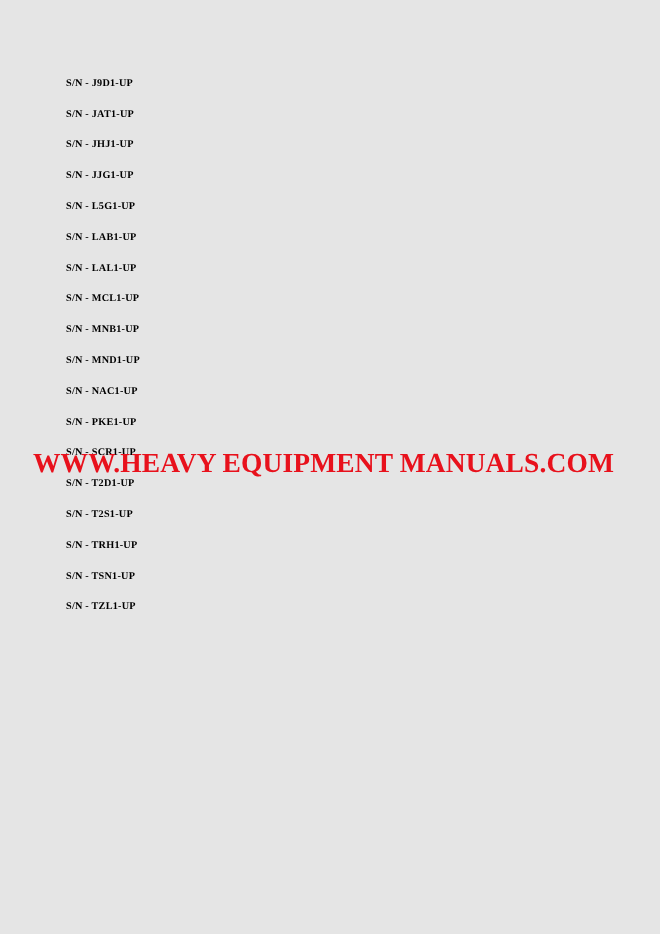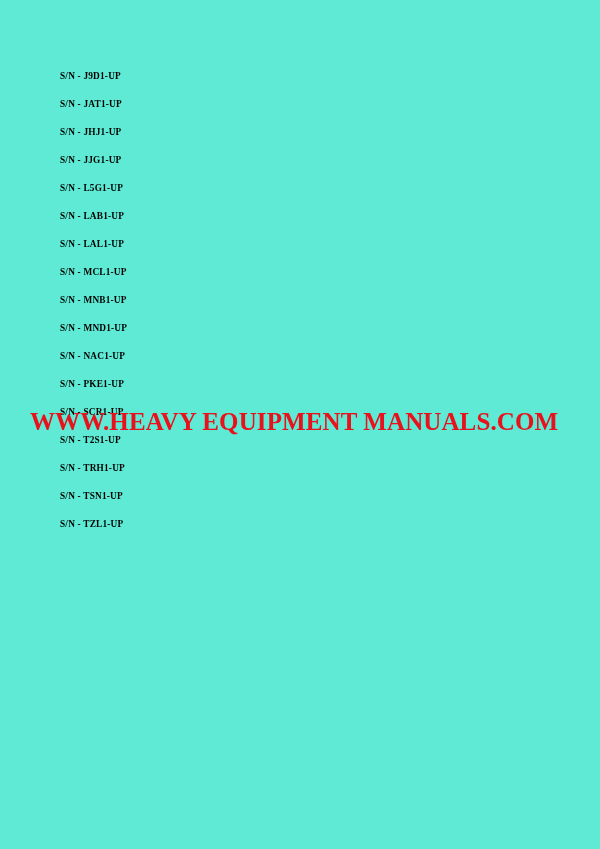--- a/index.html
+++ b/index.html
@@ -13,21 +13,21 @@
     font-family: "Liberation Serif", serif;
     position: relative;
     overflow: hidden;
   }
   .page {
     position: absolute;
     left: 0;
     top: 0;
     width: 600px;
     height: 849px;
-    background: #5eead4;
+    background: #e5e5e5;
   }
   .sn-list {
     position: absolute;
     left: 60px;
     top: 62px;
     width: 420px;
   }
   .sn-item {
     font-family: "Liberation Serif", serif;
     font-size: 9.3px;
@@ -64,20 +64,21 @@
     <div class="sn-item">S/N - JJG1-UP</div>
     <div class="sn-item">S/N - L5G1-UP</div>
     <div class="sn-item">S/N - LAB1-UP</div>
     <div class="sn-item">S/N - LAL1-UP</div>
     <div class="sn-item">S/N - MCL1-UP</div>
     <div class="sn-item">S/N - MNB1-UP</div>
     <div class="sn-item">S/N - MND1-UP</div>
     <div class="sn-item">S/N - NAC1-UP</div>
     <div class="sn-item">S/N - PKE1-UP</div>
     <div class="sn-item">S/N - SCR1-UP</div>
+    <div class="sn-item">S/N - T2D1-UP</div>
     <div class="sn-item">S/N - T2S1-UP</div>
     <div class="sn-item">S/N - TRH1-UP</div>
     <div class="sn-item">S/N - TSN1-UP</div>
     <div class="sn-item">S/N - TZL1-UP</div>
   </div>
 
   <div class="watermark">WWW.HEAVY EQUIPMENT MANUALS.COM</div>
 
 </div>
 

